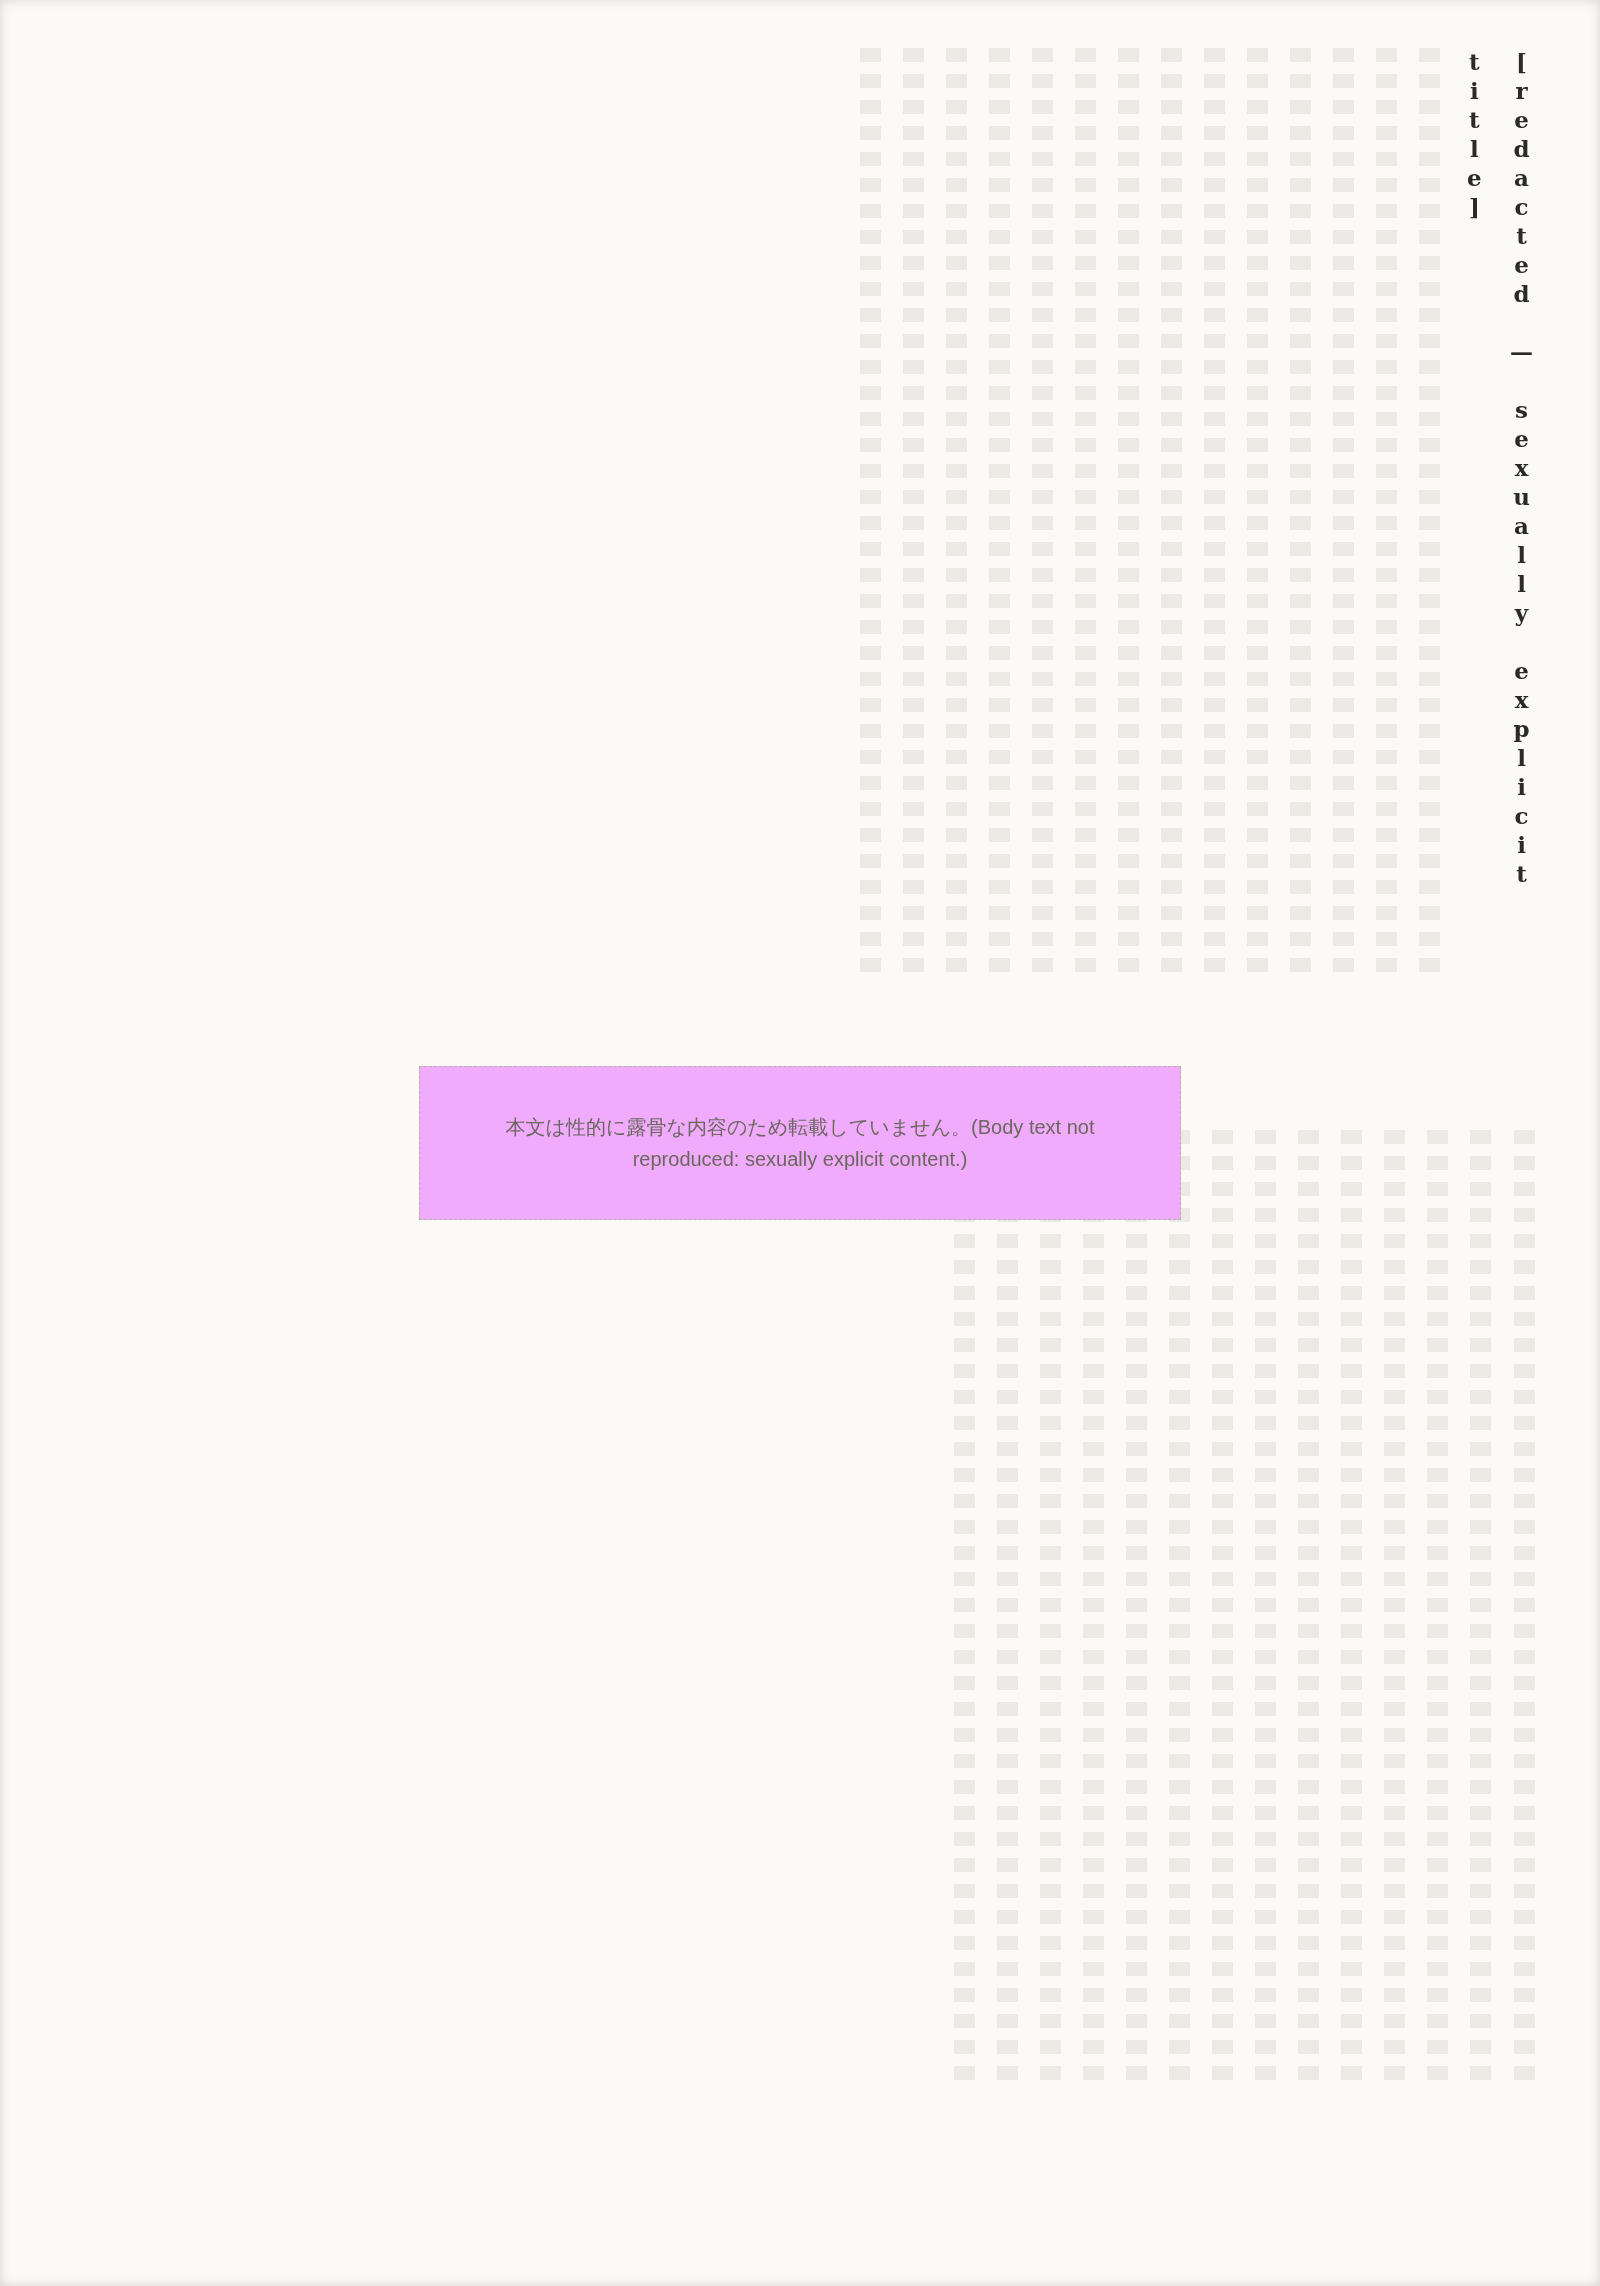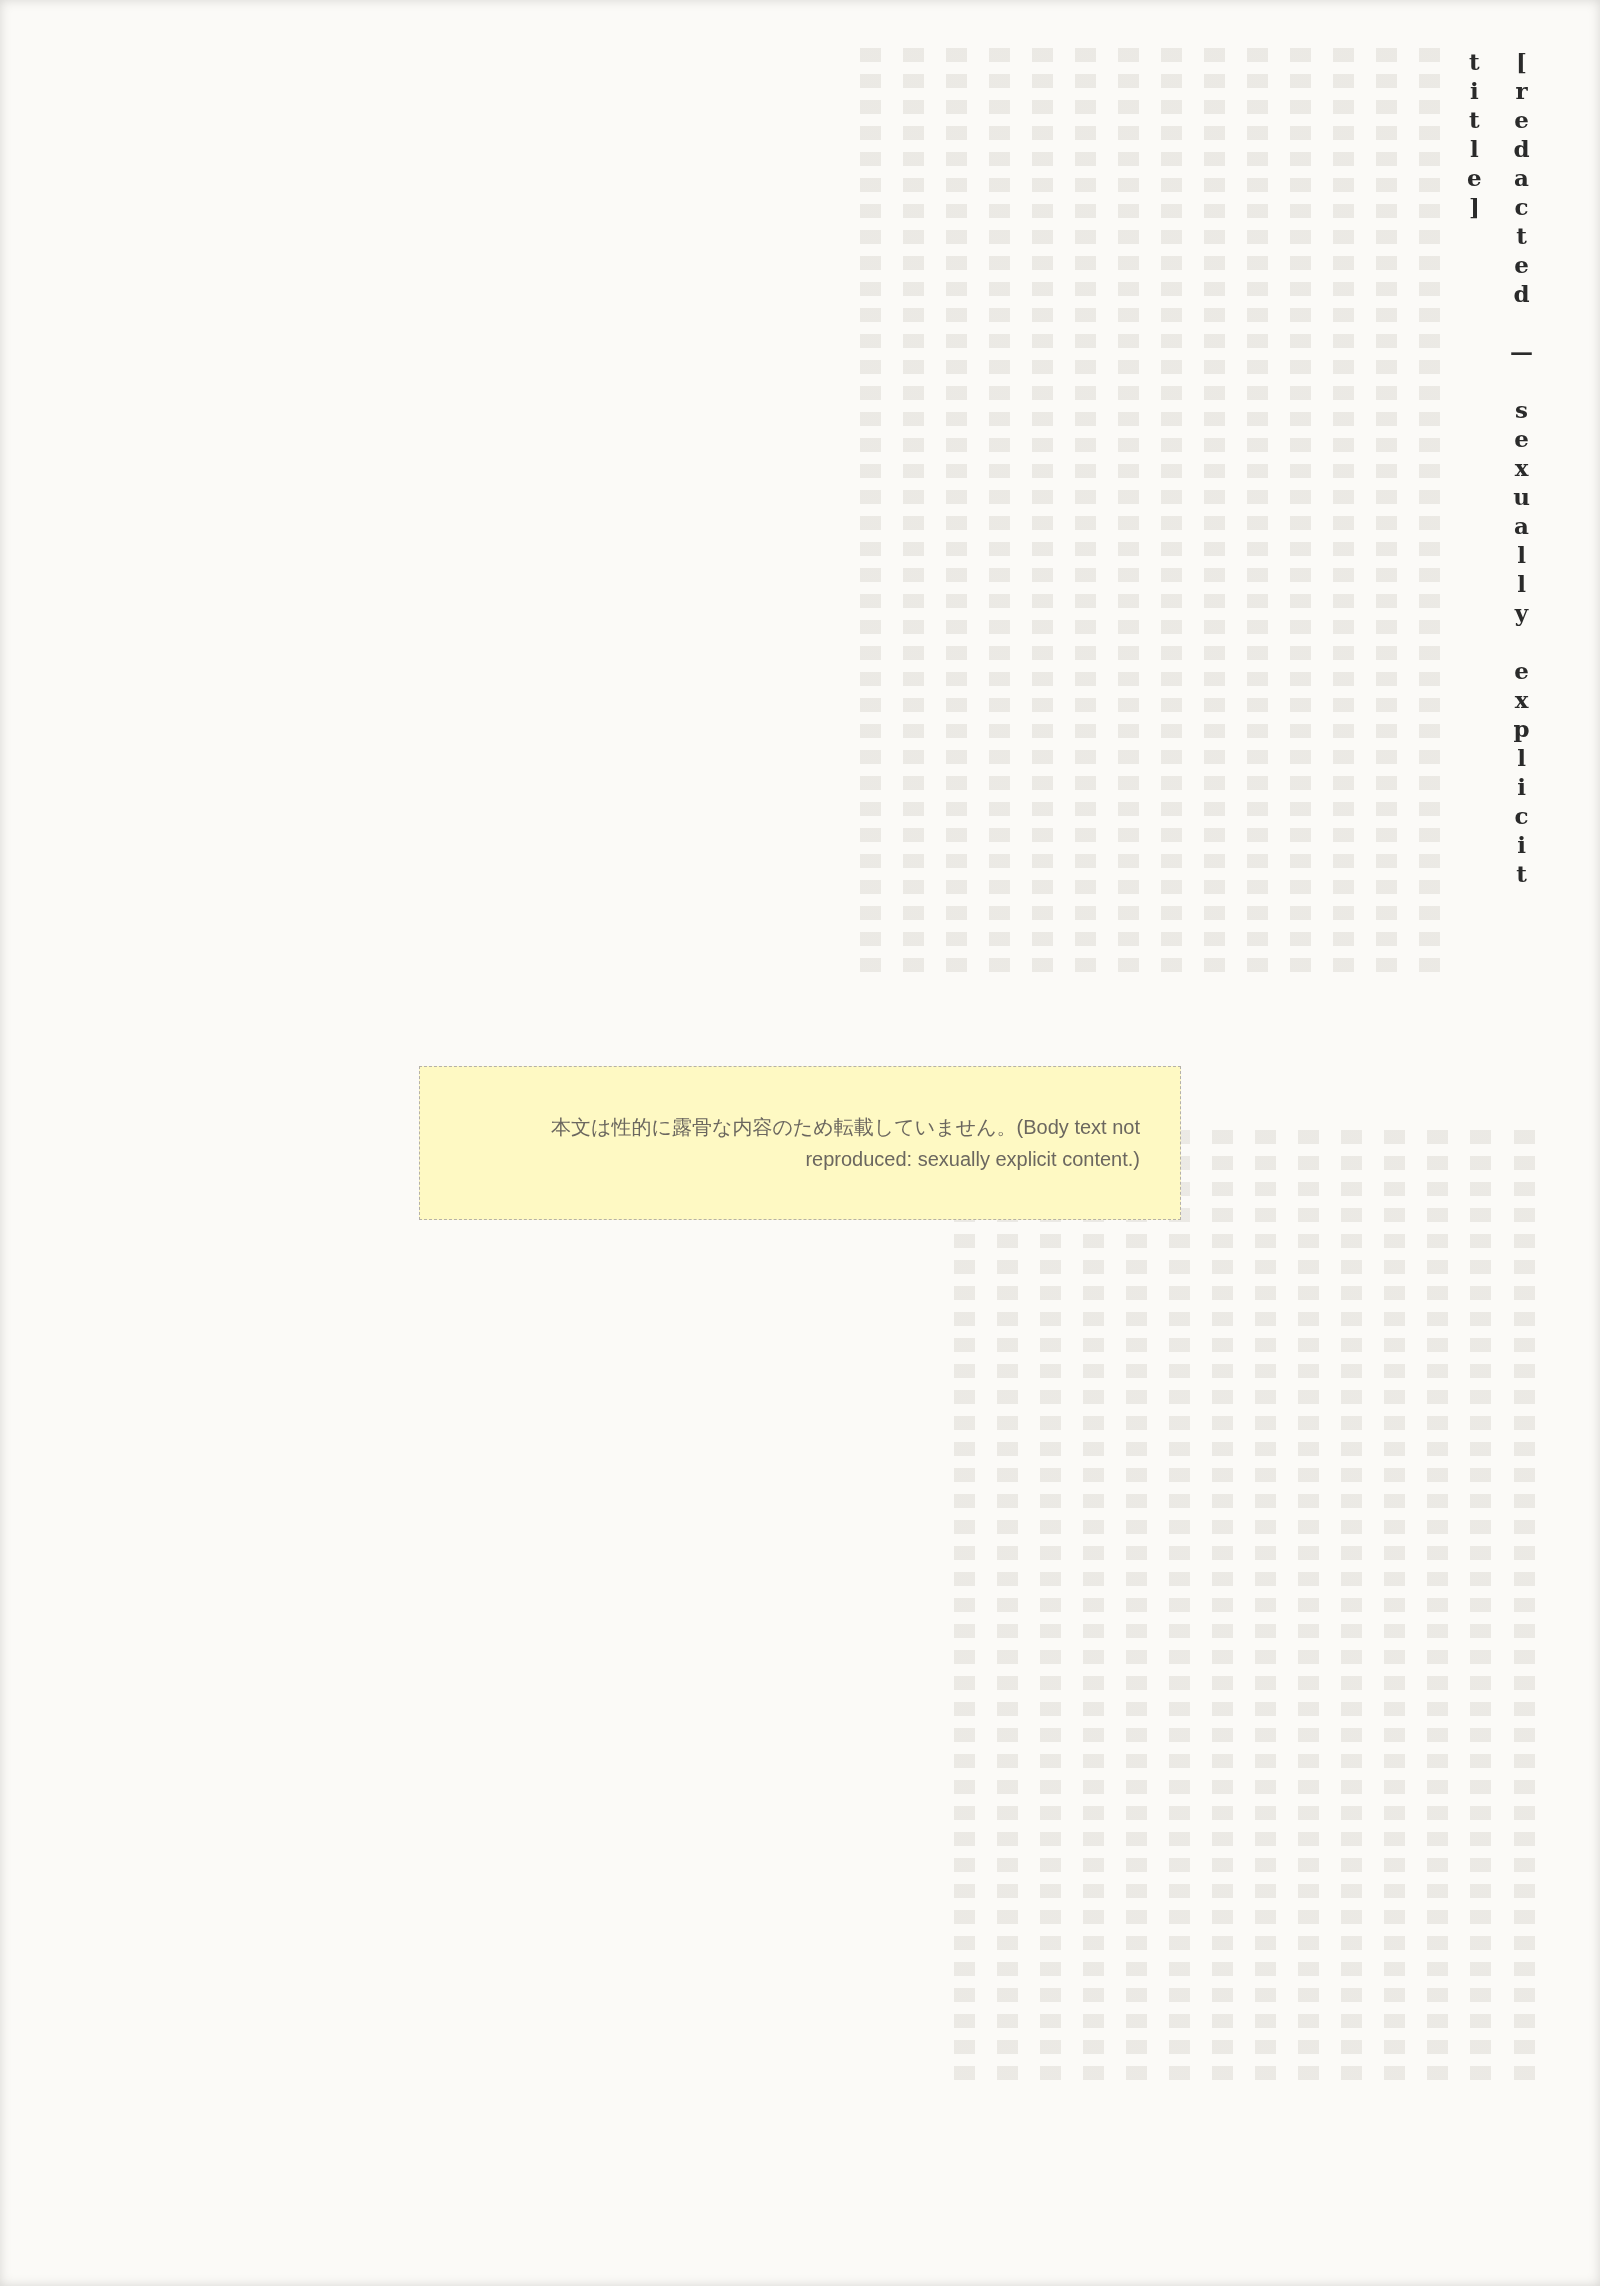--- a/index.html
+++ b/index.html
@@ -35,28 +35,28 @@
     font-weight: bold;
     font-size: 23px;
     margin-left: 18px;
   }
   .redaction-note {
     position: absolute;
     top: 50%;
     left: 50%;
     transform: translate(-50%, -50%);
     writing-mode: horizontal-tb;
-    background: #fef9c3;
+    background: #f0abfc;
     border: 1px dashed #b5b1a8;
     color: #6b675f;
     font-family: "Liberation Sans", sans-serif;
     font-size: 20px;
     padding: 44px 40px;
     max-width: 680px;
-    text-align: right;
+    text-align: center;
     line-height: 1.6;
   }
   .col-ghost {
     display: inline-block;
     width: 1em;
     background: repeating-linear-gradient(
       to bottom,
       #d8d5ce 0 14px,
       transparent 14px 26px
     );

